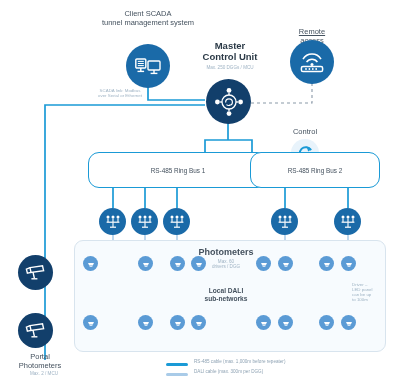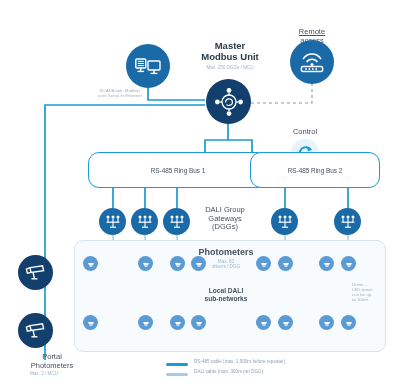--- a/index.html
+++ b/index.html
@@ -84,39 +84,41 @@
       <path d="M285 230 L285 340"></path>
       <path d="M263 263 L263 340"></path>
       <path d="M263 285 L285 285"></path>
 
       <path d="M348 230 L348 340"></path>
       <path d="M326 263 L326 340"></path>
       <path d="M326 285 L348 285"></path>
     </g>
   </svg>
 
+  <div class="lbl t-title" style="left:96px;top:10px;width:104px;">Client SCADA
+tunnel management system</div>
   <div class="circ c-mid" style="left:126px;top:44px;width:44px;height:44px;">
     <svg class="ic" width="26" height="19" viewBox="0 0 26 19">
       <rect x="0.8" y="2" width="10" height="9" rx="1" fill="none" stroke="#fff" stroke-width="1.4"></rect>
       <line x1="2.8" y1="4.4" x2="8.8" y2="4.4" stroke="#fff" stroke-width="1"></line>
       <line x1="2.8" y1="6.5" x2="8.8" y2="6.5" stroke="#fff" stroke-width="1"></line>
       <line x1="2.8" y1="8.6" x2="8.8" y2="8.6" stroke="#fff" stroke-width="1"></line>
       <line x1="5.8" y1="11" x2="5.8" y2="14" stroke="#fff" stroke-width="1.4"></line>
       <line x1="2.5" y1="14.4" x2="9.1" y2="14.4" stroke="#fff" stroke-width="1.4"></line>
       <rect x="13" y="4" width="12" height="9" rx="1" fill="none" stroke="#fff" stroke-width="1.4"></rect>
       <line x1="19" y1="13" x2="19" y2="16" stroke="#fff" stroke-width="1.4"></line>
       <line x1="15.6" y1="16.4" x2="22.4" y2="16.4" stroke="#fff" stroke-width="1.4"></line>
     </svg>
   </div>
 
   <div class="lbl t-tiny" style="left:78px;top:88px;width:84px;">SCADA link: Modbus
 over Serial or Ethernet</div>
 
   <div class="lbl t-big" style="left:186px;top:41px;width:88px;">Master
-Modbus Unit</div>
+Control Unit</div>
   <div class="lbl t-sub" style="left:186px;top:65px;width:88px;">Max. 250 DGGs / MCU</div>
   <div class="circ c-dark" style="left:206px;top:79px;width:45px;height:45px;">
     <svg class="ic" width="30" height="30" viewBox="0 0 30 30">
       <circle cx="15" cy="15" r="7" fill="none" stroke="#fff" stroke-width="1.3"></circle>
       <circle cx="15" cy="3.4" r="2.4" fill="#fff"></circle>
       <circle cx="15" cy="26.6" r="2.4" fill="#fff"></circle>
       <circle cx="3.4" cy="15" r="2.4" fill="#fff"></circle>
       <circle cx="26.6" cy="15" r="2.4" fill="#fff"></circle>
       <line x1="15" y1="5.8" x2="15" y2="8" stroke="#fff" stroke-width="1.3"></line>
       <line x1="15" y1="22" x2="15" y2="24.2" stroke="#fff" stroke-width="1.3"></line>
@@ -150,23 +152,20 @@
     </svg>
   </div>
 
   <div class="box" style="left:88px;top:152px;width:180px;height:36px;">
     <span class="t-mid">RS-485 Ring Bus 1</span>
   </div>
   <div class="box" style="left:250px;top:152px;width:130px;height:36px;">
     <span class="t-mid">RS-485 Ring Bus 2</span>
   </div>
 
-  <div class="lbl t-title" style="left:190px;top:206px;width:70px;">DALI Group
-Gateways
-(DGGs)</div>
 
   <div class="circ c-mid" style="left:99px;top:208px;width:27px;height:27px;">
     <svg class="ic" width="16" height="14" viewBox="0 0 16 14">
       <circle cx="3" cy="2" r="1.5" fill="#fff"></circle>
         <circle cx="8" cy="2" r="1.5" fill="#fff"></circle>
         <circle cx="13" cy="2" r="1.5" fill="#fff"></circle>
       <line x1="3" y1="3.6" x2="3" y2="7" stroke="#fff" stroke-width="1.1"></line>
       <line x1="8" y1="3.6" x2="8" y2="7" stroke="#fff" stroke-width="1.1"></line>
       <line x1="13" y1="3.6" x2="13" y2="7" stroke="#fff" stroke-width="1.1"></line>
       <line x1="1.6" y1="7.2" x2="14.4" y2="7.2" stroke="#fff" stroke-width="1.2"></line>
@@ -346,21 +345,21 @@
     </svg>
   </div>
   <div class="circ c-dark" style="left:18px;top:313px;width:35px;height:35px;">
     <svg class="ic" width="21" height="15" viewBox="0 0 21 15">
       <path d="M5 2.6 L17.5 0.9 L18.6 5.6 L6 7.4 Z" fill="none" stroke="#fff" stroke-width="1.4"></path>
       <path d="M5 2.6 L1.4 4.2 L2.4 8.2 L6 7.4" fill="none" stroke="#fff" stroke-width="1.4"></path>
       <line x1="8" y1="7.2" x2="9.4" y2="13.4" stroke="#fff" stroke-width="1.4"></line>
       <line x1="6.4" y1="13.8" x2="12.4" y2="13.8" stroke="#fff" stroke-width="1.4"></line>
     </svg>
   </div>
-  <div class="lbl t-title" style="left:16px;top:353px;width:72px;">Portal
+  <div class="lbl t-title" style="left:4px;top:353px;width:72px;">Portal
 Photometers</div>
   <div class="lbl t-sub" style="left:8px;top:371px;width:72px;">Max. 2 / MCU</div>
 
   <div class="legline" style="left:166px;top:363px;width:22px;background:#1a9ad6;"></div>
   <div class="lbl t-leg" style="left:194px;top:359px;width:180px;text-align:left;">RS-485 cable (max. 1,000m before repeater)</div>
 
   <div class="legline" style="left:166px;top:373px;width:22px;background:#a9cbe8;"></div>
   <div class="lbl t-leg" style="left:194px;top:369px;width:180px;text-align:left;">DALI cable (max. 300m per DGG)</div>
 
 </div>

